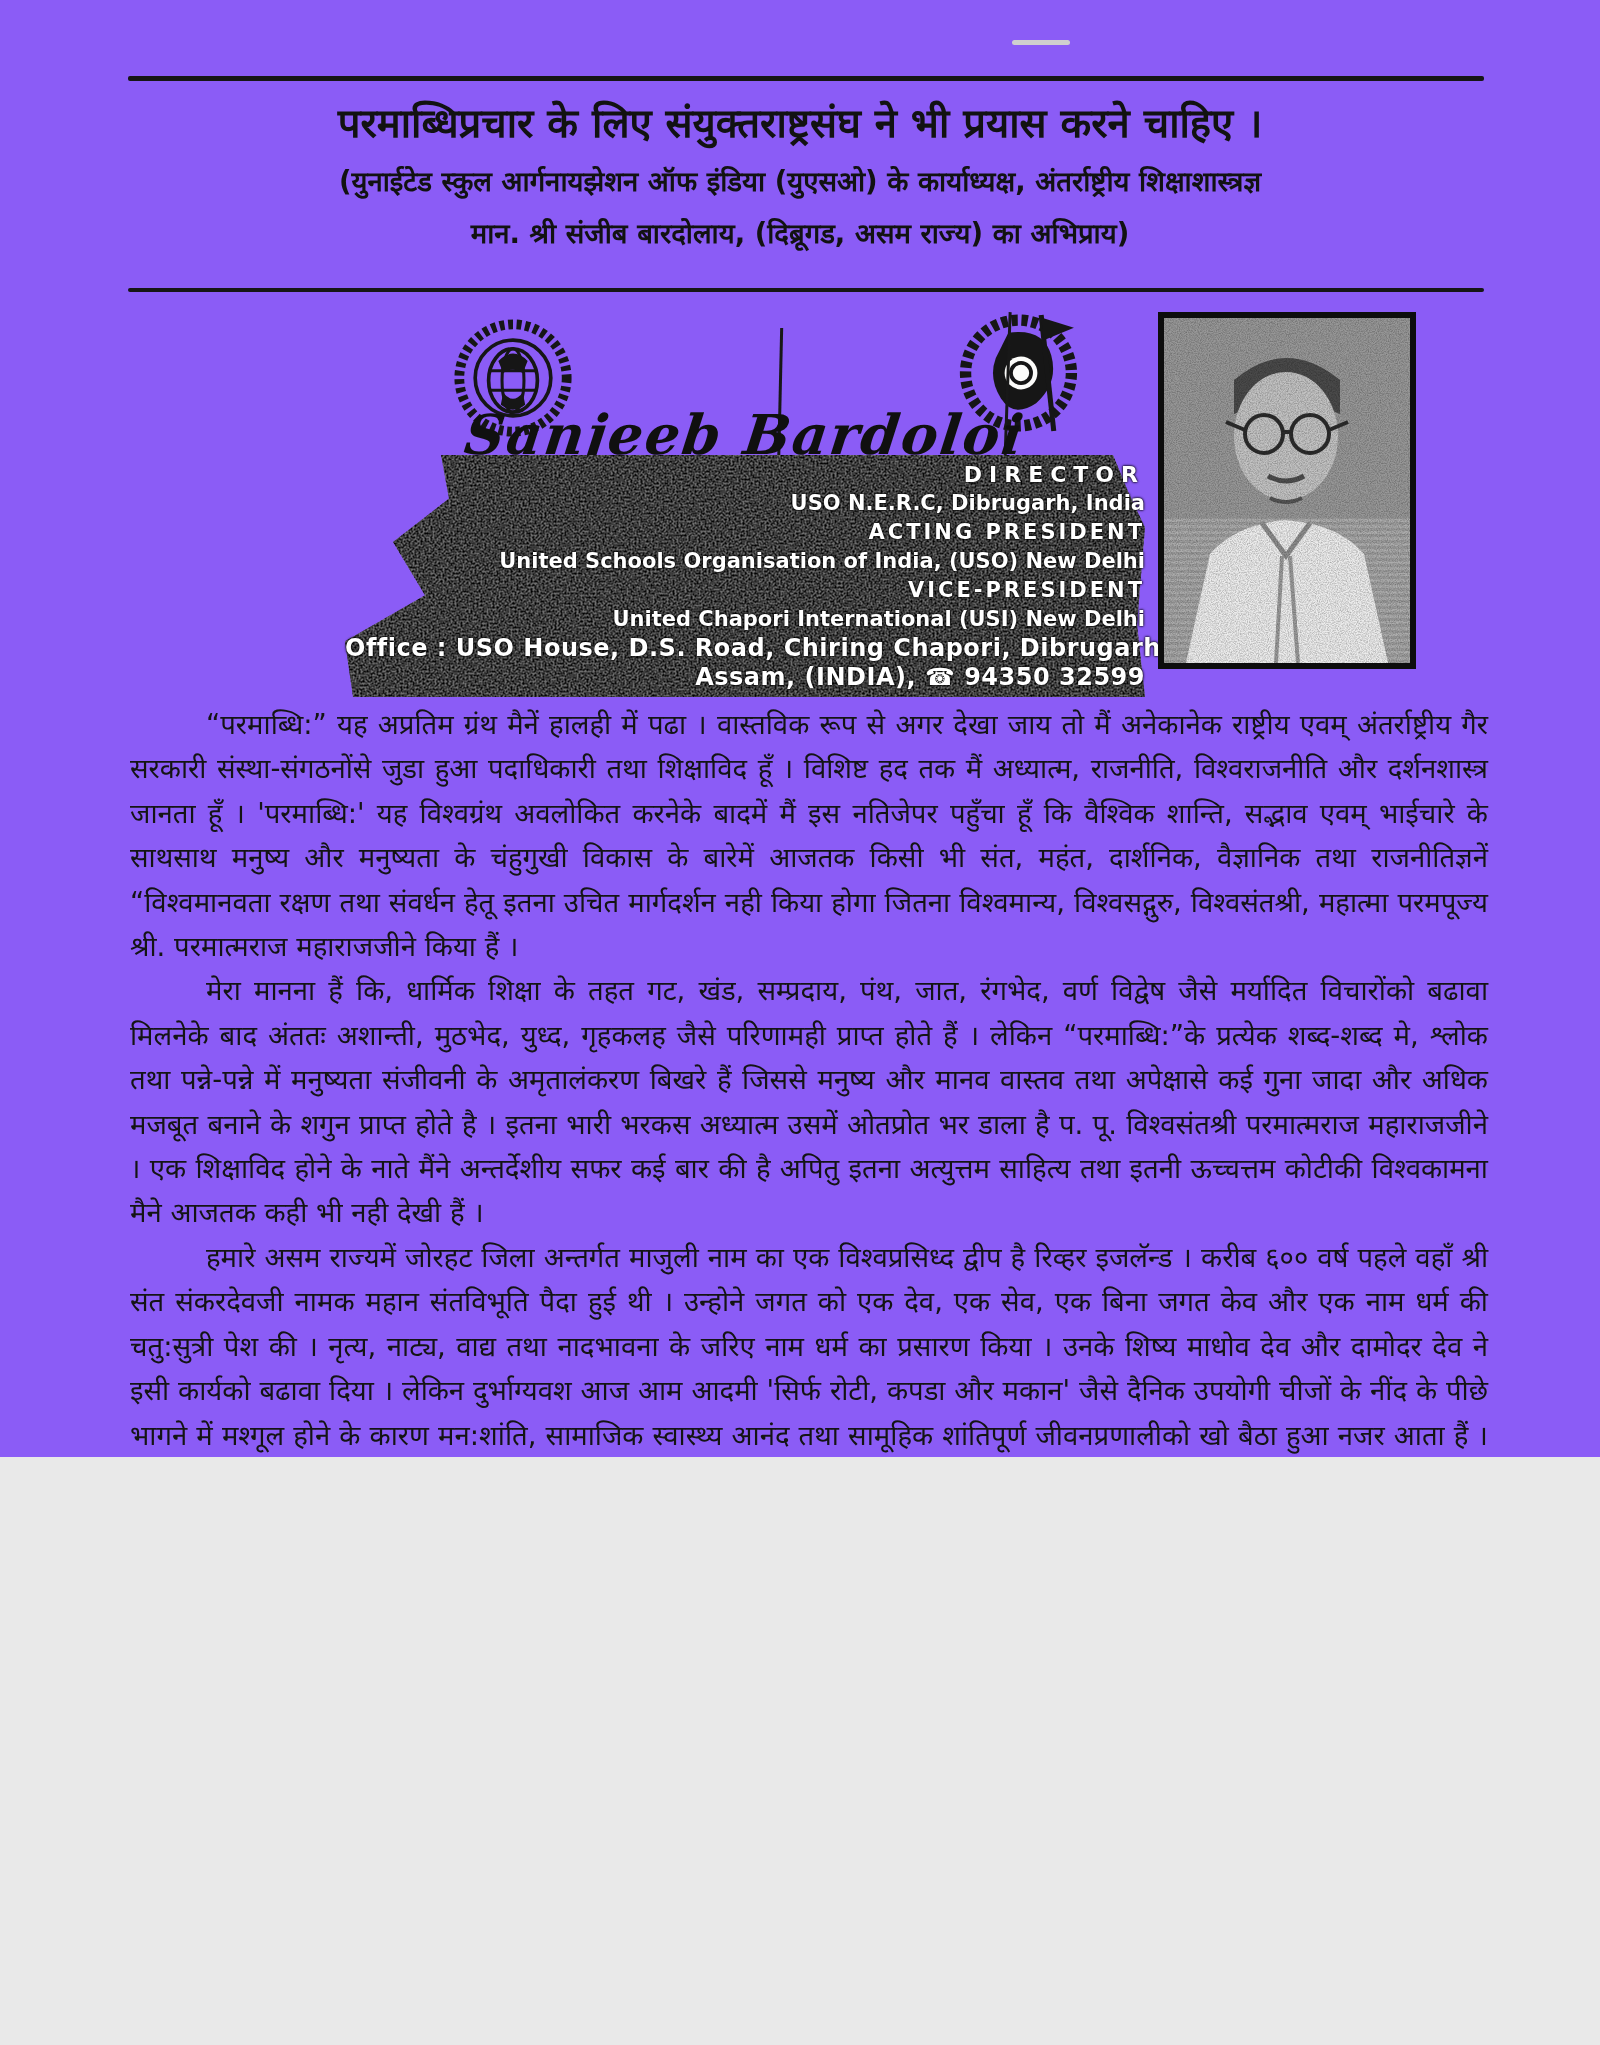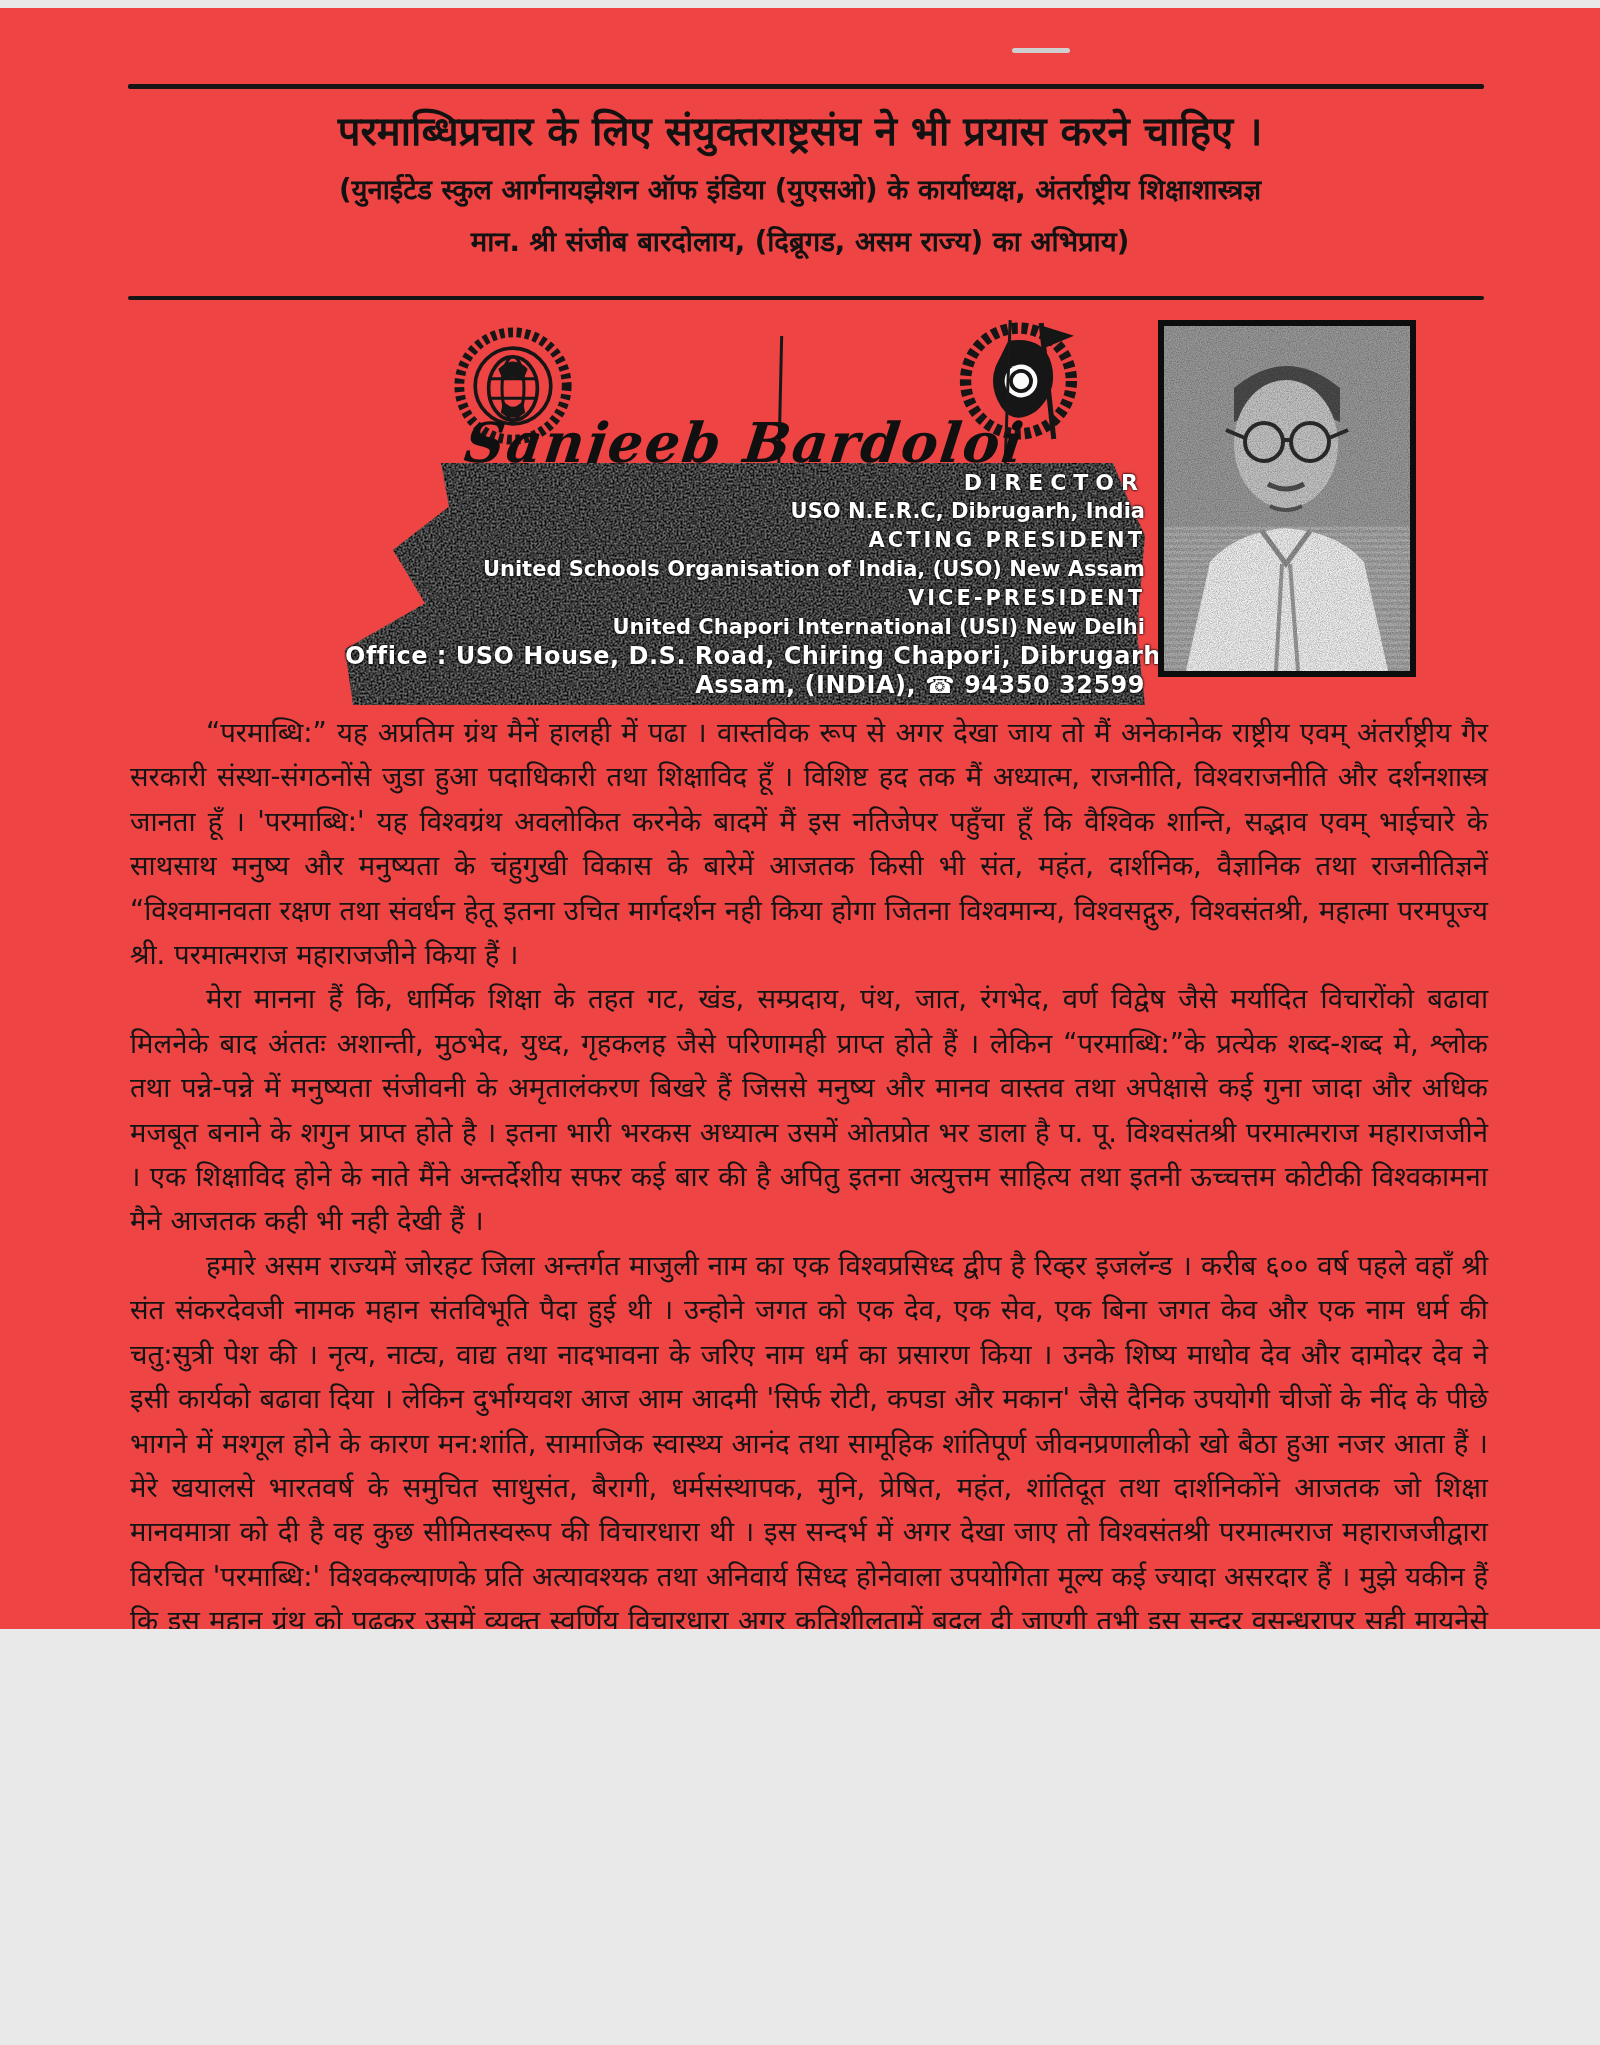--- a/index.html
+++ b/index.html
@@ -1,18 +1,18 @@
 <!DOCTYPE html>
 <html lang="hi"><head>
 <meta charset="utf-8">
 <style>
   html,body{margin:0;padding:0;background:#e9e9e9;}
   .page{
-    position:relative;width:1600px;height:1621px;margin:8px auto;
-    background:#ef4444;color:#121212;overflow:hidden;
+    position:relative;width:1600px;height:1457px;margin:0 auto;
+    background:#8b5cf6;color:#121212;overflow:hidden;
     font-family:"DejaVu Sans","Liberation Sans",sans-serif;
   }
   
   .rule{position:absolute;background:#161616;border-radius:2px;}
   .rule-top{left:128px;top:76px;width:1356px;height:5px;}
   .rule-mid{left:128px;top:288px;width:1356px;height:4px;}
   .rule-bottom{left:128px;top:1928px;width:1360px;height:7px;}
   .scan-artifact{position:absolute;left:1012px;top:40px;width:58px;height:5px;background:#cfcfcf;border-radius:3px;}
 
   
@@ -139,21 +139,21 @@
     <div class="stamp-noise">
       <svg preserveAspectRatio="none">
         <rect width="100%" height="100%" filter="url(#grainHeavy)"></rect>
       </svg>
     </div>
 
     <div class="stamp-lines">
       <div class="sl sl-1">DIRECTOR</div>
       <div class="sl sl-2">USO N.E.R.C, Dibrugarh, India</div>
       <div class="sl sl-3">ACTING PRESIDENT</div>
-      <div class="sl sl-4">United Schools Organisation of India, (USO) New Assam</div>
+      <div class="sl sl-4">United Schools Organisation of India, (USO) New Delhi</div>
       <div class="sl sl-5">VICE-PRESIDENT</div>
       <div class="sl sl-6">United Chapori International (USI) New Delhi</div>
       <div class="sl sl-7">Office : USO House, D.S. Road, Chiring Chapori, Dibrugarh-786001</div>
       <div class="sl sl-8">Assam, (INDIA), ☎ 94350 32599</div>
     </div>
   </section>
 
   <div class="photo">
     <svg viewBox="0 0 246 345" preserveAspectRatio="none">
       <rect x="0" y="0" width="246" height="200" fill="#9a9a9a"></rect>

